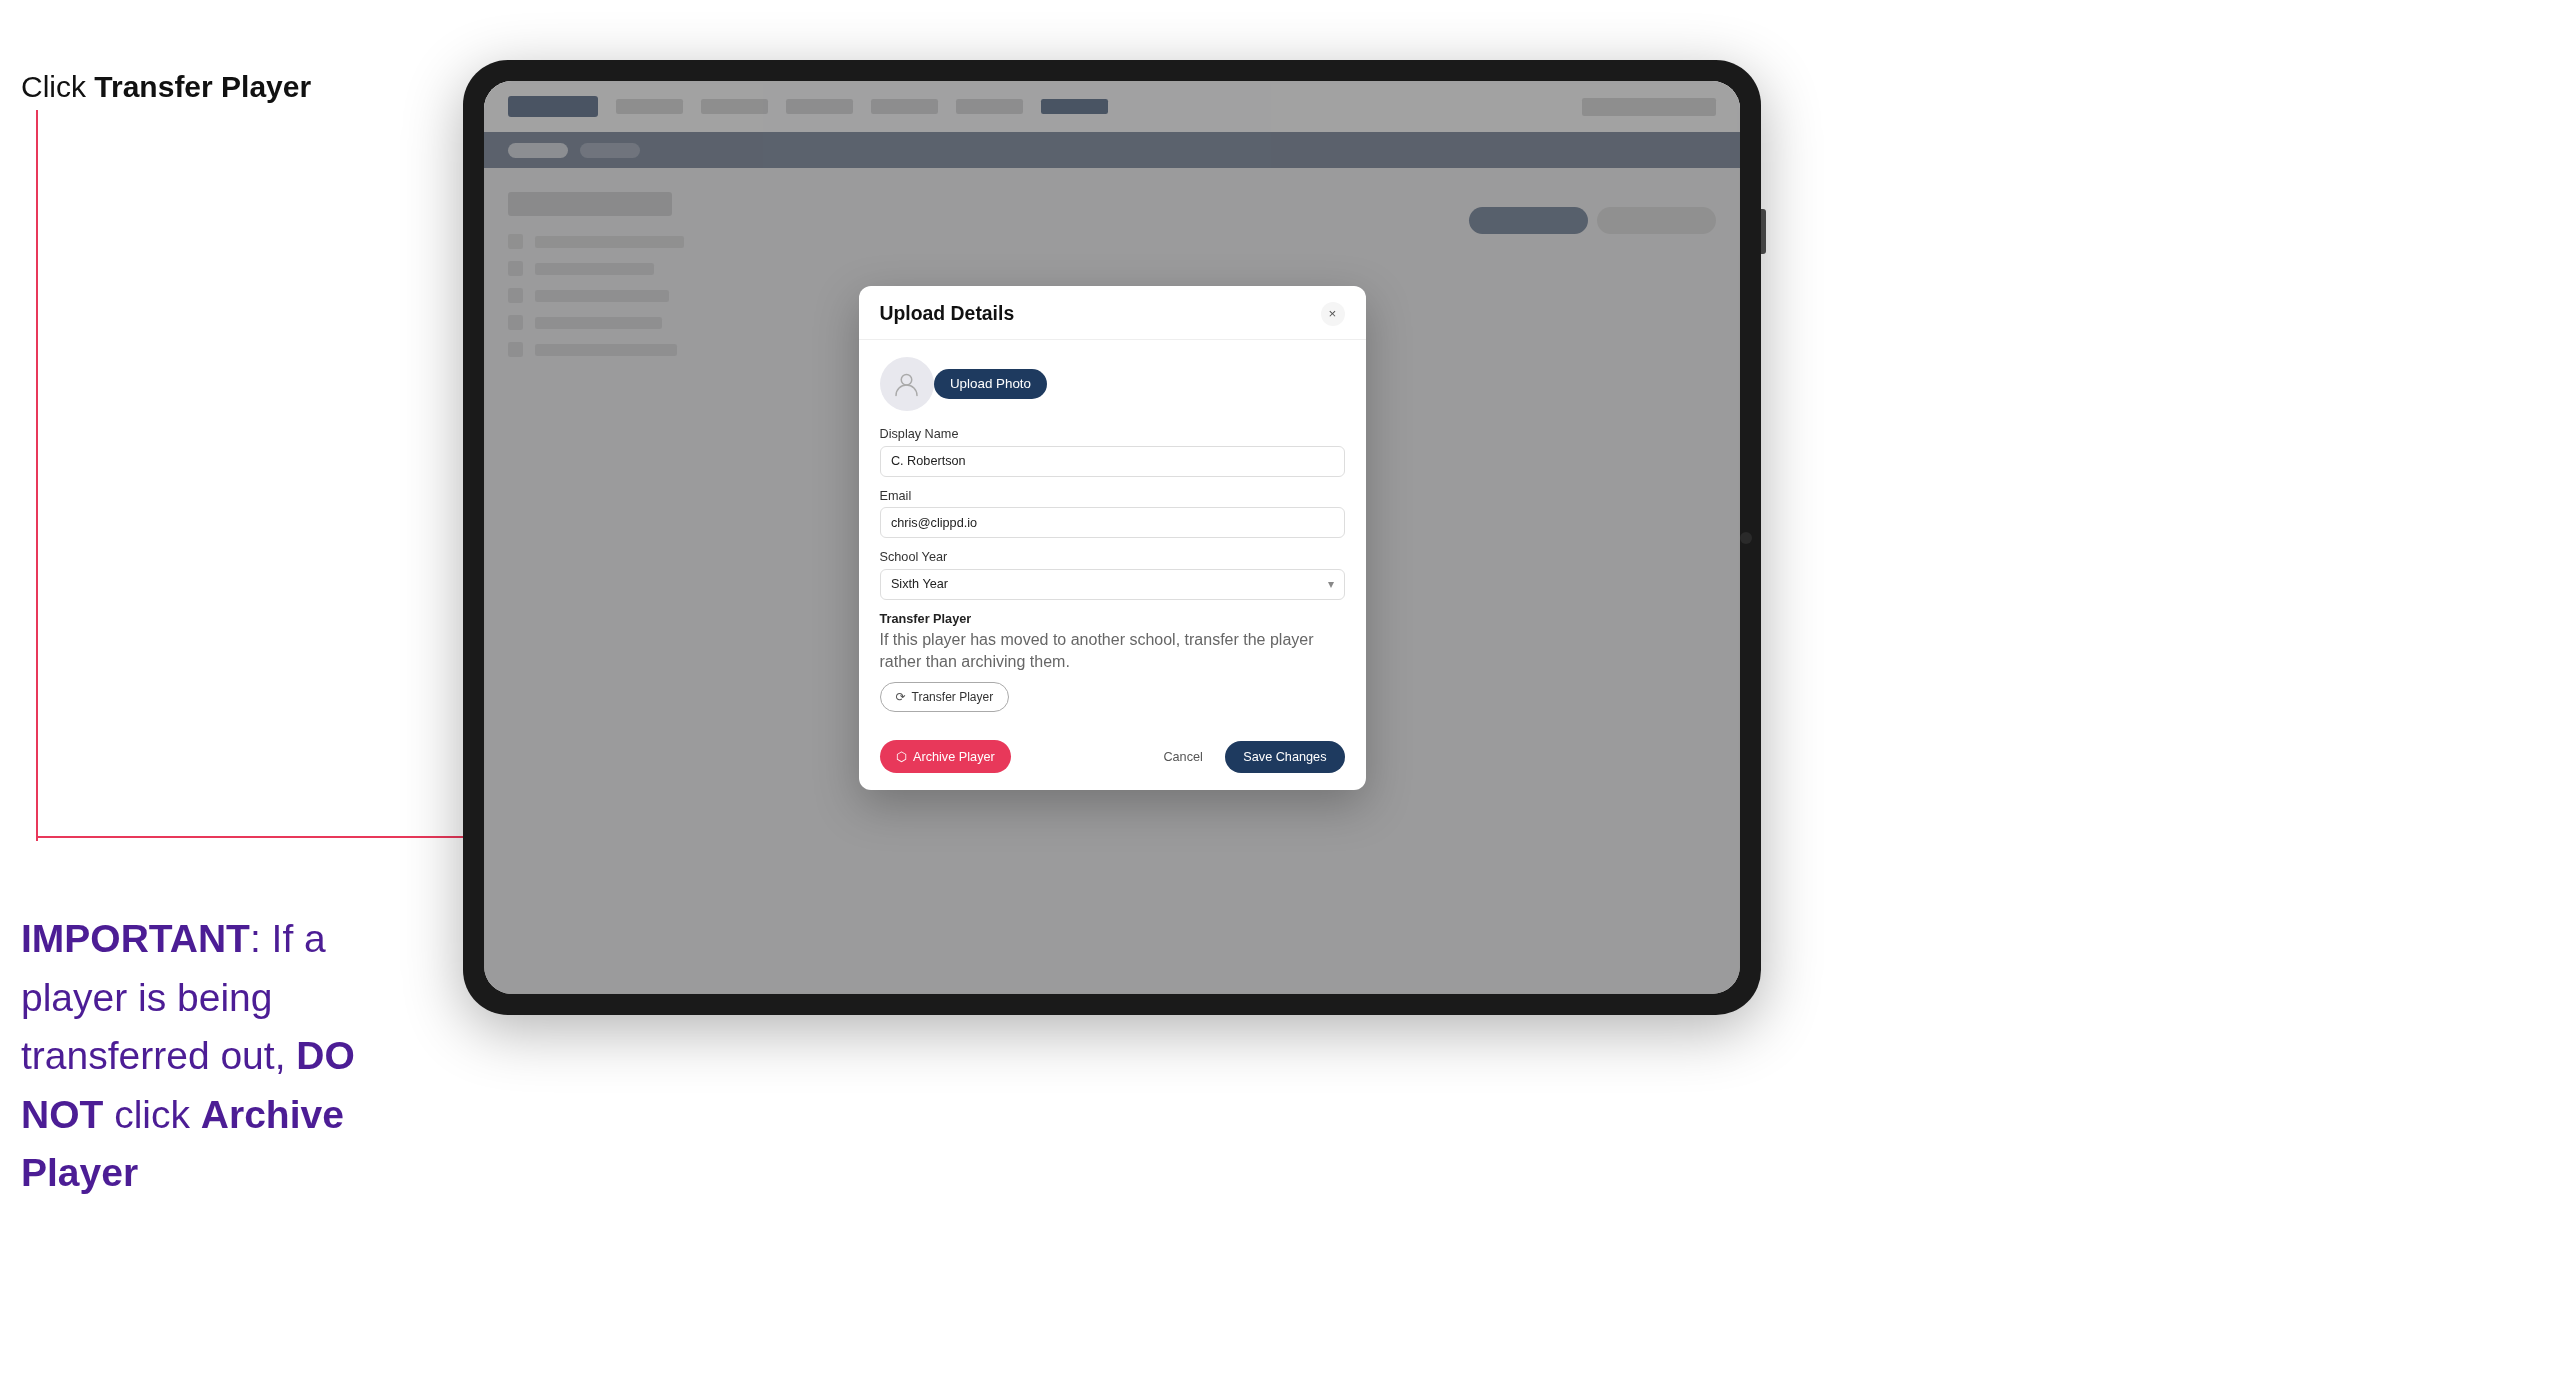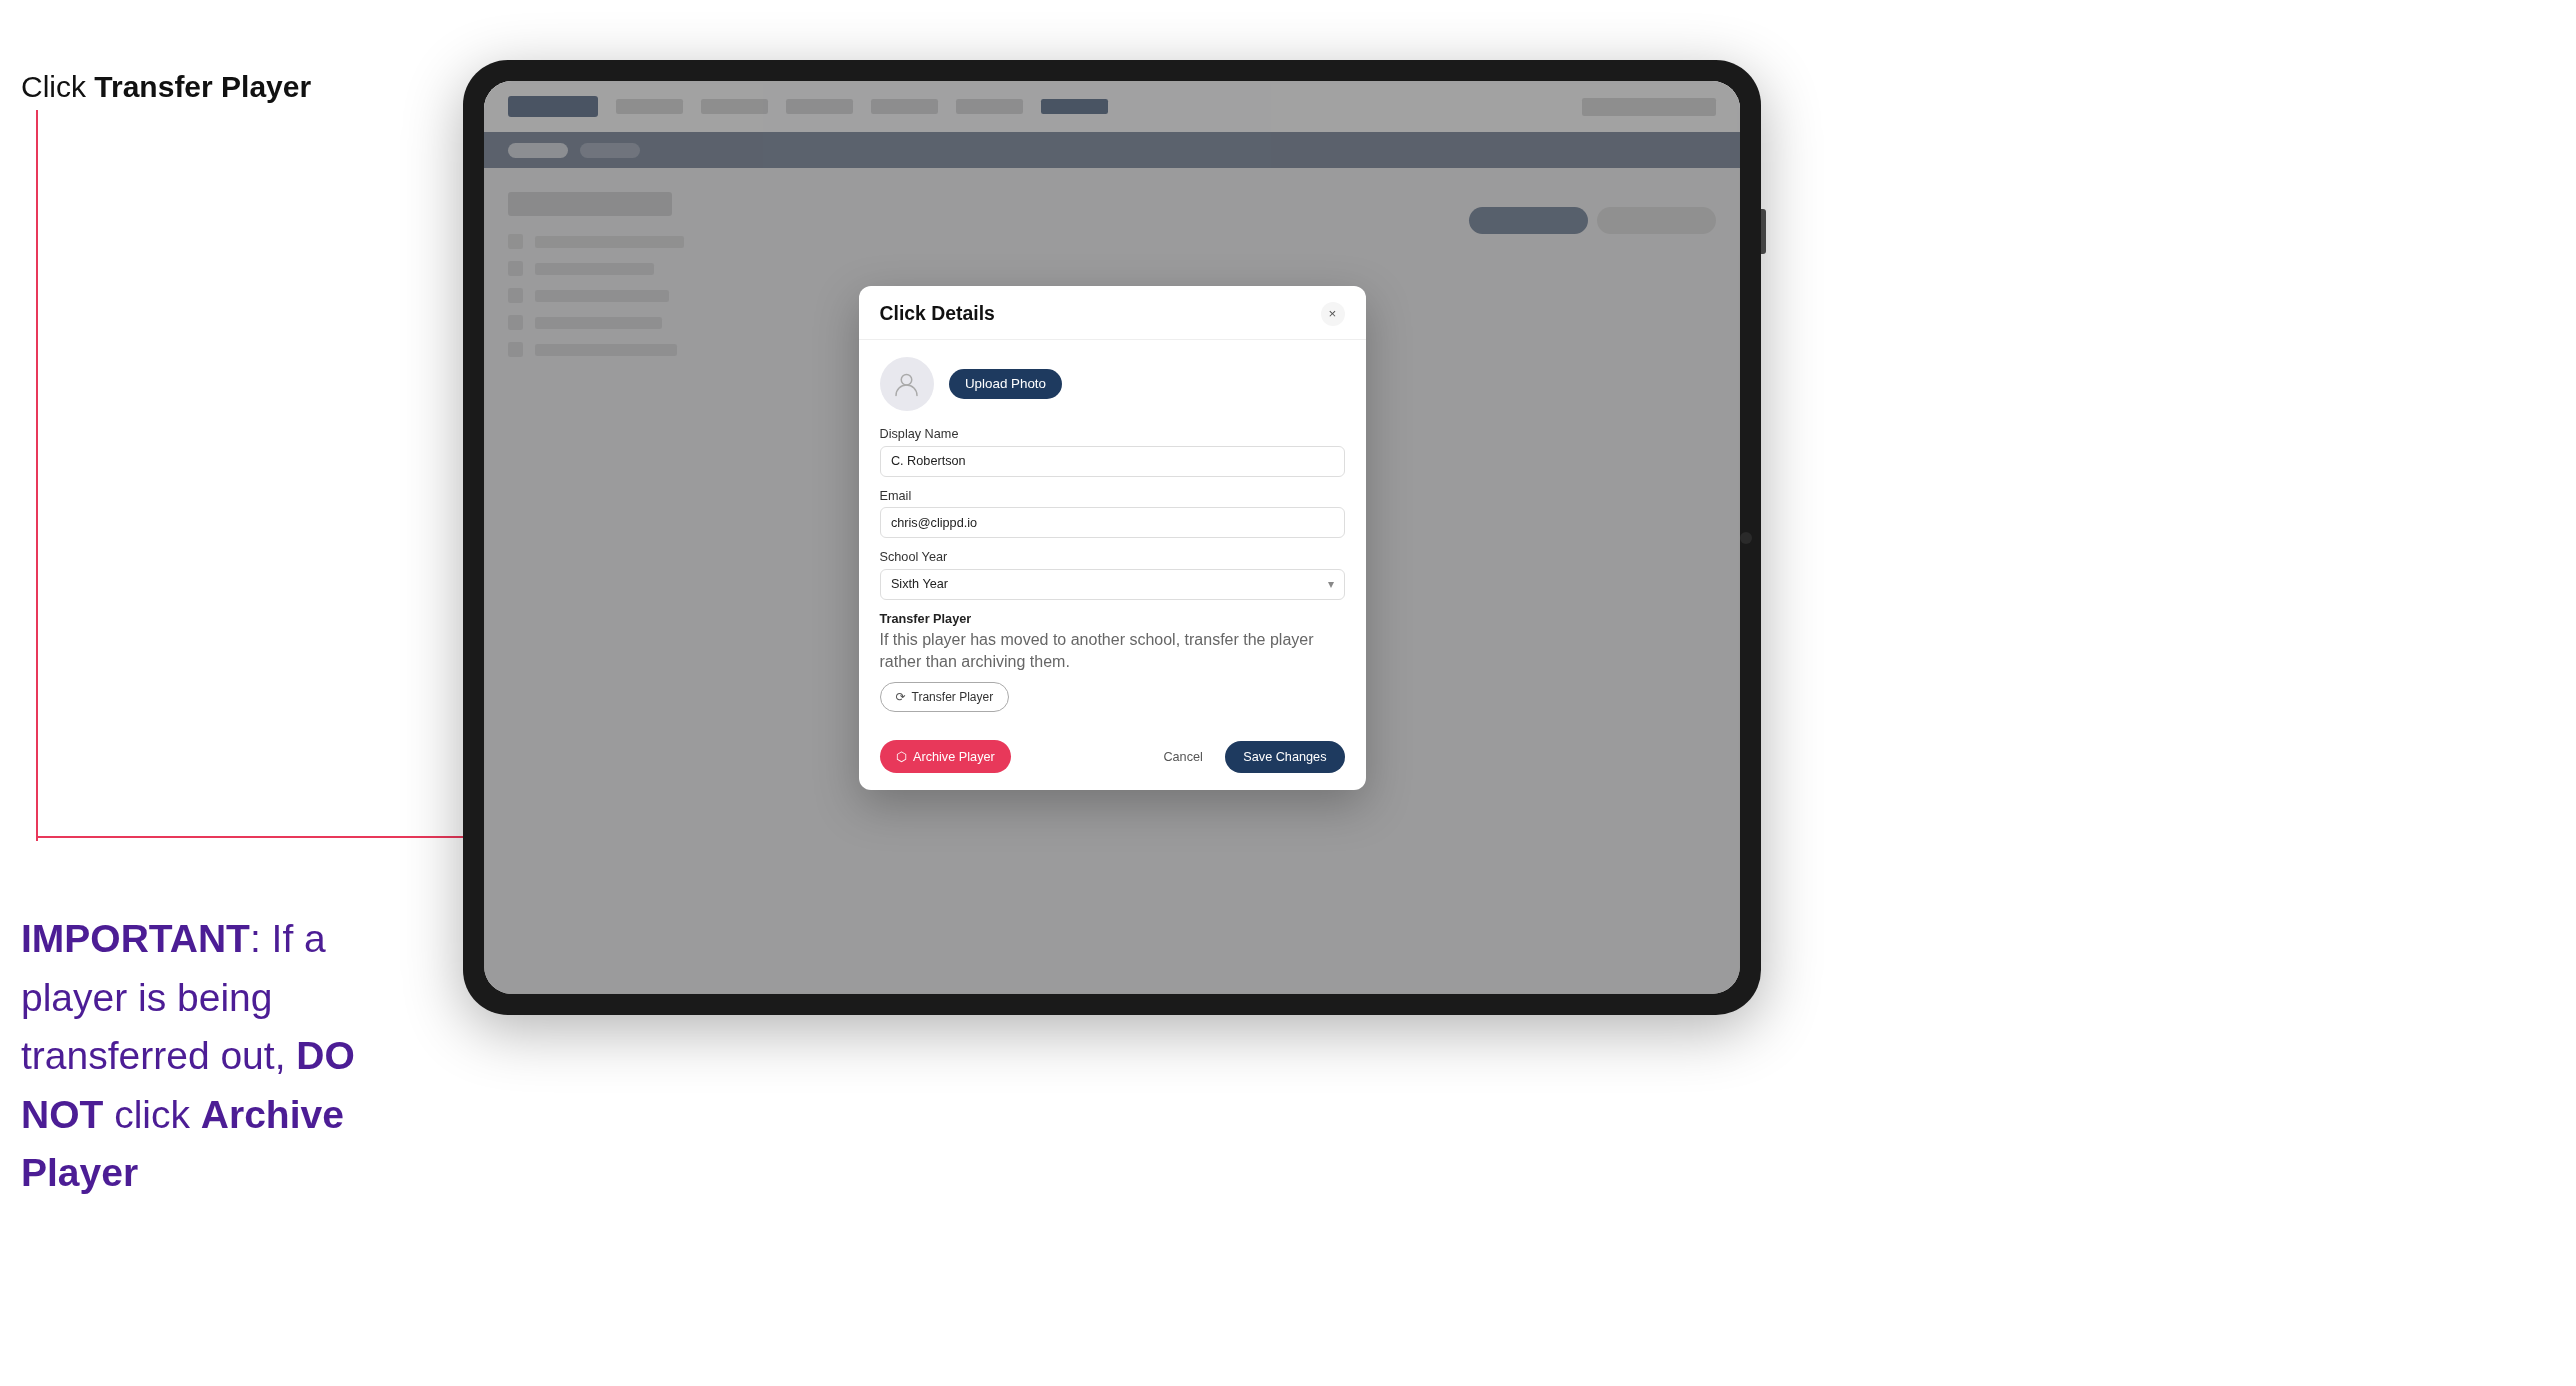--- a/index.html
+++ b/index.html
@@ -247,21 +247,20 @@
     }
 
     .modal-body {
       padding: 16.4px 21px;
     }
 
     
     .avatar-row {
       display: flex;
       align-items: center;
-      gap: 15px;
       margin-bottom: 16.4px;
     }
     .avatar-circle {
       width: 54px;
       height: 54px;
       border-radius: 50%;
       background: #e8e8ee;
       display: flex;
       align-items: center;
       justify-content: center;
@@ -486,21 +485,21 @@
       <div class="right-btns">
         <div class="right-btn"></div>
         <div class="right-btn outline"></div>
       </div>
     </div>
 
     <div class="modal-overlay">
       <div class="modal">
 
         <div class="modal-header">
-          <span class="modal-title">Click Details</span>
+          <span class="modal-title">Upload Details</span>
           <button class="modal-close">×</button>
         </div>
 
         <div class="modal-body">
 
           <div class="avatar-row">
             <div class="avatar-circle">
               <svg width="27" height="27" viewBox="0 0 36 36" fill="none" xmlns="http://www.w3.org/2000/svg">
                 <circle cx="18" cy="13" r="7" stroke="#aaa" stroke-width="2" fill="none"></circle>
                 <path d="M4 34c0-7.732 6.268-14 14-14s14 6.268 14 14" stroke="#aaa" stroke-width="2" fill="none" stroke-linecap="round"></path>

